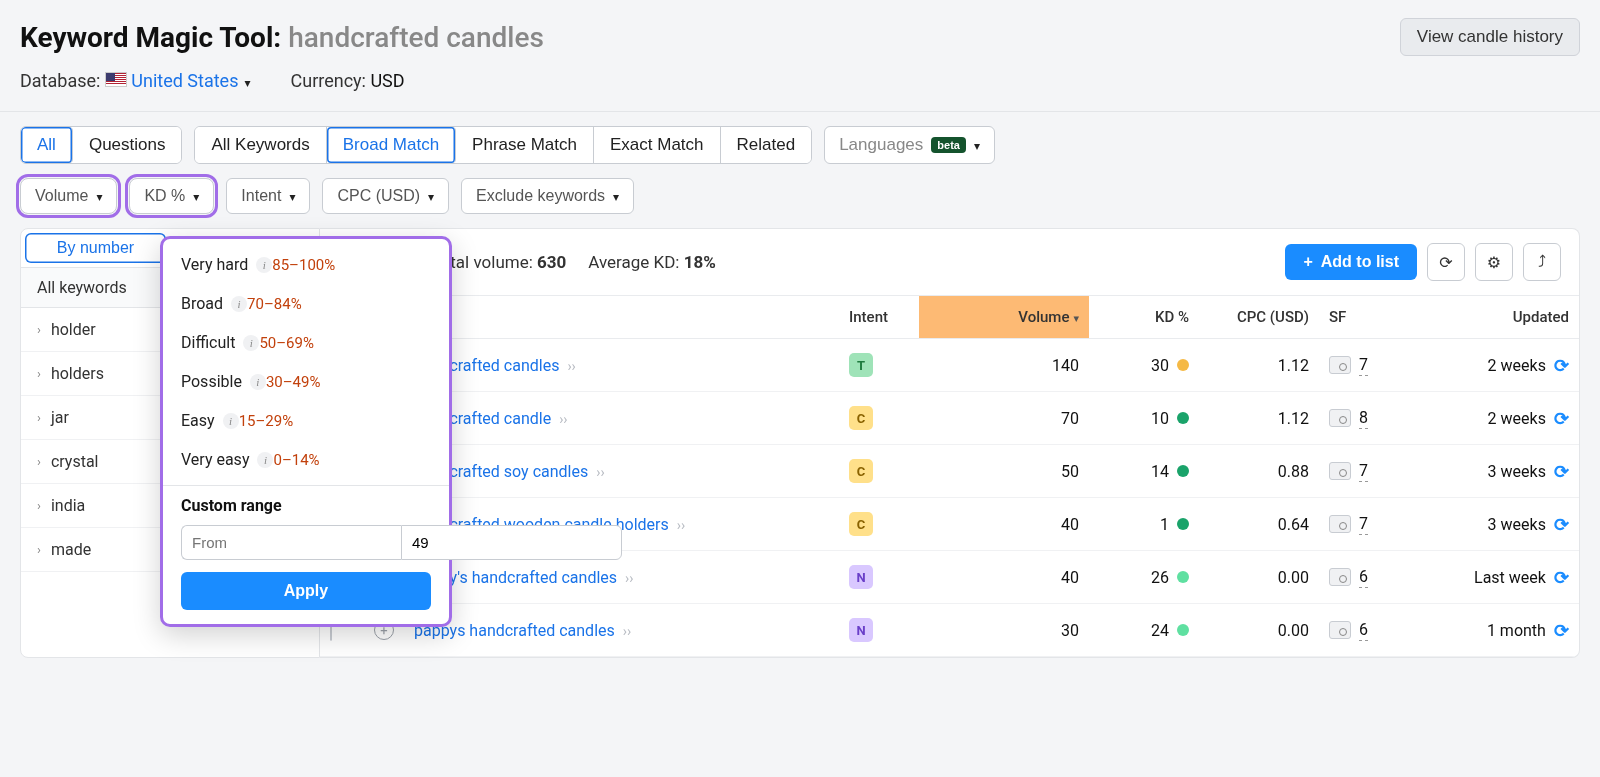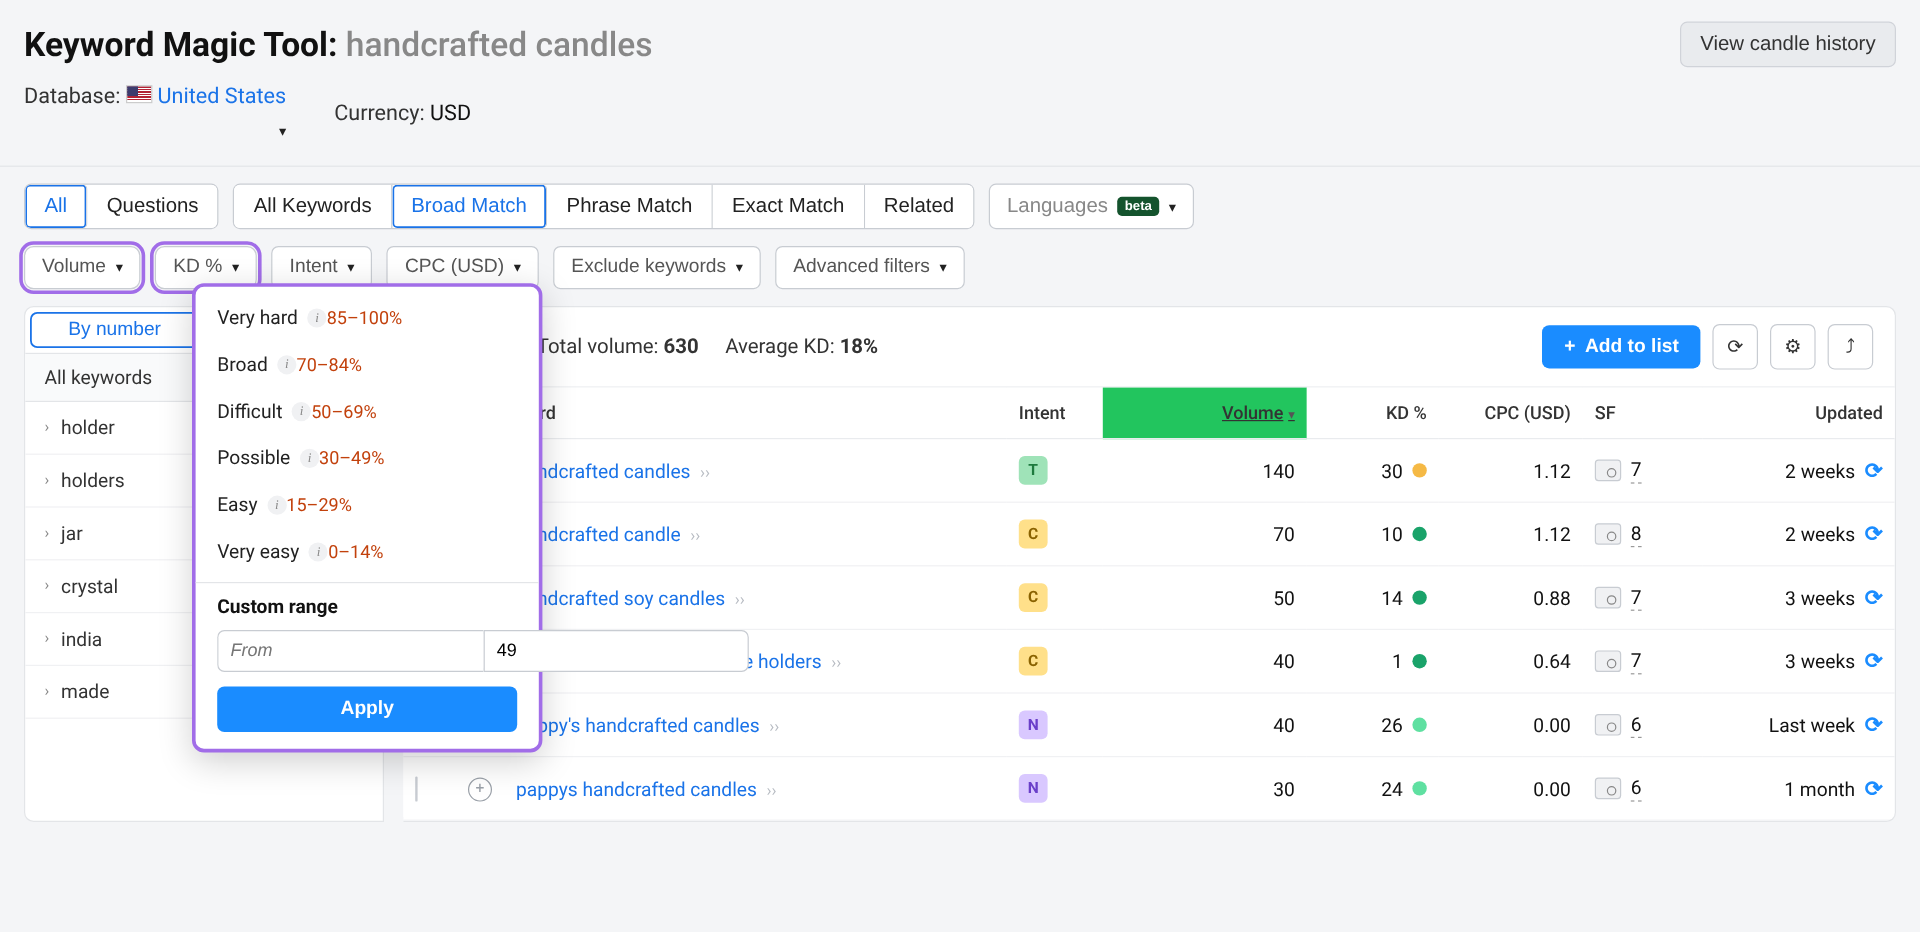--- a/index.html
+++ b/index.html
@@ -4,59 +4,59 @@
 <style>
   * { box-sizing: border-box; margin: 0; padding: 0; }
   body { font-family: -apple-system, BlinkMacSystemFont, "Segoe UI", Roboto, Arial, sans-serif; background: #f4f5f7; color: #111; width: 1600px; }
   .page-header { padding: 18px 20px 0 20px; }
   .title-row { display: flex; align-items: center; justify-content: space-between; }
   .title { font-size: 28px; font-weight: 700; }
   .title .query { font-weight: 500; color: #888; }
   .history-btn { background: #e9ebee; border: 1px solid #d0d3d9; border-radius: 6px; padding: 8px 16px; font-size: 17px; color: #333; cursor: pointer; }
   .meta-row { display: flex; align-items: center; gap: 40px; margin-top: 14px; font-size: 18px; padding-bottom: 20px; }
   .meta-label { color: #333; }
-  .meta-link { color: #1a73e8; cursor: pointer; display: inline-flex; align-items: flex-end; gap: 6px; flex-direction: column; }
+  .meta-link { color: #1a73e8; cursor: pointer; display: inline-flex; align-items: flex-end; gap: 6px; }
   .flag { width: 22px; height: 15px; background: linear-gradient(180deg,#b22234 0 8%,#fff 8% 16%,#b22234 16% 24%,#fff 24% 32%,#b22234 32% 40%,#fff 40% 48%,#b22234 48% 56%,#fff 56% 64%,#b22234 64% 72%,#fff 72% 80%,#b22234 80% 88%,#fff 88% 100%); position: relative; display:inline-block; border:1px solid #ccc;}
   .flag::before { content:""; position:absolute; left:0; top:0; width:9px; height:8px; background:#3c3b6e; }
   .divider { border-top: 1px solid #e3e5e8; margin: 0; }
 
   .filters-row { display: flex; align-items: center; gap: 12px; padding: 14px 20px 0 20px; flex-wrap: wrap; }
   .seg-group { display: inline-flex; border: 1px solid #c8ccd2; border-radius: 6px; overflow: hidden; background:#fff; }
   .seg-btn { padding: 8px 16px; font-size: 17px; background: #fff; border: none; border-right: 1px solid #c8ccd2; cursor: pointer; color:#222; }
   .seg-btn:last-child { border-right: none; }
   .seg-btn.active { color: #1a73e8; box-shadow: inset 0 0 0 1.5px #1a73e8; border-radius:4px; background:#fff; position:relative; z-index:1;}
   .lang-btn { display:inline-flex; align-items:center; gap:8px; padding:8px 14px; background:#fff; border:1px solid #c8ccd2; border-radius:6px; font-size:17px; cursor:pointer;}
   .beta { background:#14532d; color:#fff; font-size:11px; font-weight:700; padding:2px 6px; border-radius:4px; }
 
   .filter-row2 { display:flex; align-items:center; gap:12px; padding:14px 20px; flex-wrap:wrap; position:relative; }
   .filter-btn { display:inline-flex; align-items:center; gap:8px; padding:8px 14px; background:#fff; border:1px solid #c8ccd2; border-radius:6px; font-size:16px; cursor:pointer; color:#555;}
   .hl-purple { outline: 3px solid #a16de8; outline-offset: 1px; border-radius:8px; }
 
-  .main { display:flex; gap:16px; padding:0 20px 20px 20px; position:relative; }
+  .main { display:flex; gap:0; padding:0 20px 20px 20px; position:relative; }
   .sidebar { width:300px; background:#fff; border:1px solid #e3e5e8; border-radius:8px 0 0 8px; overflow:hidden; }
   .sb-top { display:flex; border-bottom:1px solid #e3e5e8; }
   .sb-tab { flex:1; padding:10px 16px; font-size:16px; background:#fff; border:none; cursor:pointer; text-align:center;}
   .sb-tab.active { color:#1a73e8; box-shadow: inset 0 0 0 1.5px #1a73e8; border-radius:6px; margin:4px; padding:6px 12px;}
   .sb-allkw { padding:10px 16px; font-size:16px; color:#333; border-bottom:1px solid #e3e5e8; background:#f9fafb;}
   .sb-item { display:flex; align-items:center; justify-content:space-between; padding:12px 16px; font-size:16px; border-bottom:1px solid #f0f1f3; cursor:pointer;}
   .sb-item .left { display:flex; align-items:center; gap:10px; color:#333;}
   .sb-item .count { color:#666; display:flex; align-items:center; gap:6px;}
   .eye-icon { width:16px; height:16px; opacity:0.5; }
 
   .results { flex:1; background:#fff; border:1px solid #e3e5e8; border-left:none; border-radius:0 8px 8px 0; overflow:hidden; }
   .results-head { display:flex; align-items:center; justify-content:space-between; padding:14px 18px; border-bottom:1px solid #e9ebee;}
   .stats { font-size:17px; color:#333; display:flex; gap:22px;}
   .stats b { font-weight:700; }
   .actions { display:flex; align-items:center; gap:10px;}
   .primary-btn { background:#1a8cff; color:#fff; border:none; border-radius:6px; padding:9px 18px; font-size:16px; font-weight:600; cursor:pointer; display:inline-flex; align-items:center; gap:8px;}
   .icon-btn { width:38px; height:38px; border:1px solid #c8ccd2; background:#fff; border-radius:6px; cursor:pointer; display:inline-flex; align-items:center; justify-content:center; font-size:16px; color:#333;}
 
   table { width:100%; border-collapse:collapse; }
   thead th { text-align:left; font-weight:500; font-size:15px; color:#333; padding:12px 10px; border-bottom:1px solid #e9ebee; background:#fff;}
-  thead th.sorted { background:#22c55e;text-decoration:underline; }
+  thead th.sorted { background:#fdba74; }
   tbody td { padding:14px 10px; border-bottom:1px solid #f0f1f3; font-size:16px; vertical-align:middle;}
   .cb { width:18px; height:18px; border:1.5px solid #c8ccd2; border-radius:4px; background:#fff; cursor:pointer; flex-shrink:0;}
   .plus-circ { width:20px; height:20px; border:1.5px solid #9aa0a8; border-radius:50%; display:inline-flex; align-items:center; justify-content:center; color:#9aa0a8; font-size:13px; cursor:pointer; flex-shrink:0;}
   .kw-link { color:#1a73e8; cursor:pointer; }
   .kw-chev { color:#b8bcc3; font-size:14px; margin-left:4px;}
   .intent-badge { display:inline-flex; width:24px; height:24px; border-radius:5px; align-items:center; justify-content:center; font-weight:700; font-size:13px;}
   .intent-T { background:#9fe3b8; color:#1e7a3e; }
   .intent-C { background:#ffe08a; color:#8a6200; }
   .intent-N { background:#d9c8ff; color:#6a3fc9; }
   .num { text-align:right; }
@@ -71,21 +71,21 @@
   
   .kd-panel { position:absolute; top:236px; left:160px; width:292px; background:#fff; border:3px solid #a16de8; border-radius:10px; box-shadow:0 8px 28px rgba(0,0,0,0.18); z-index:20; padding:6px 0 14px 0;}
   .kd-row { display:flex; align-items:center; padding:10px 18px; font-size:16px; cursor:pointer;}
   .kd-row .lbl { display:flex; align-items:center; gap:8px; color:#222;}
   .info-i { width:16px; height:16px; border-radius:50%; background:#f0f1f3; color:#888; font-size:11px; display:inline-flex; align-items:center; justify-content:center; font-style:italic; font-family:serif;}
   .kd-row .rng { color:#c2410c; font-size:15px;}
   .kd-sep { border-top:1px solid #e3e5e8; margin:6px 0 10px 0;}
   .kd-custom-label { font-weight:700; padding:0 18px 10px 18px; font-size:16px;}
   .kd-inputs { display:flex; padding:0 18px; gap:0;}
   .kd-inputs input { flex:1; border:1px solid #c8ccd2; padding:8px 10px; font-size:15px; }
-  .kd-inputs input:first-child { border-radius:6px 0 0 6px; border-right:none;font-style:italic;}
+  .kd-inputs input:first-child { border-radius:6px 0 0 6px; border-right:none;}
   .kd-inputs input:last-child { border-radius:0 6px 6px 0;}
   .apply-btn { margin:12px 18px 0 18px; background:#1a8cff; color:#fff; border:none; border-radius:6px; padding:10px 0; font-size:16px; font-weight:600; cursor:pointer; display:block; width:calc(100% - 36px); text-align:center;}
 
   .chev-down::after{content:"▾"; font-size:12px; color:#222;}
 
   .kd-yellow{ background:#f5b945;} .kd-green{ background:#1aa36a;} .kd-lightgreen{ background:#5fe0a1;}
 </style>
 </head>
 <body>
 
@@ -145,24 +145,20 @@
   <button class="filter-btn">
     <span>Intent</span>
       <span class="chev-down"></span>
   </button>
   <button class="filter-btn">
     <span>CPC (USD)</span>
       <span class="chev-down"></span>
   </button>
   <button class="filter-btn">
     <span>Exclude keywords</span>
-      <span class="chev-down"></span>
-  </button>
-  <button class="filter-btn">
-    <span>Advanced filters</span>
       <span class="chev-down"></span>
   </button>
 </div>
 
 <div class="main">
   <div class="sidebar">
     <div class="sb-top">
       <button class="sb-tab active">By number</button>
       <button class="sb-tab"></button>
     </div>

